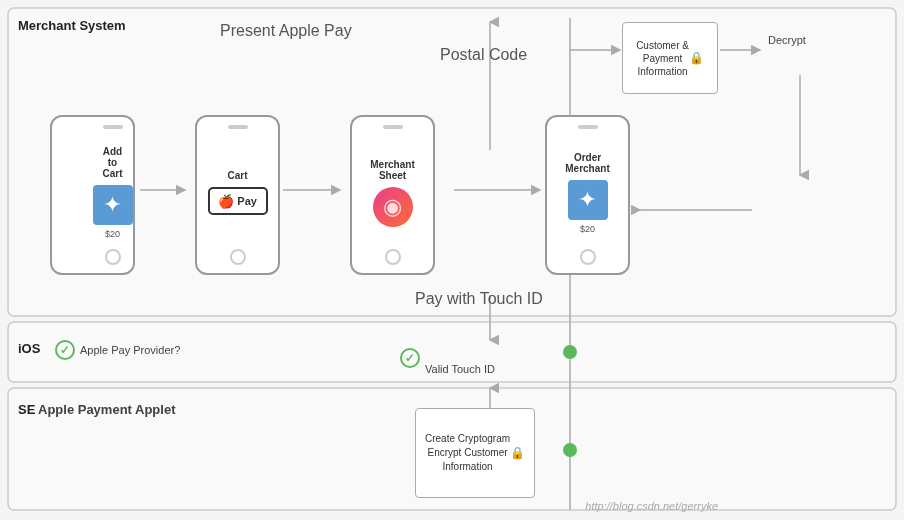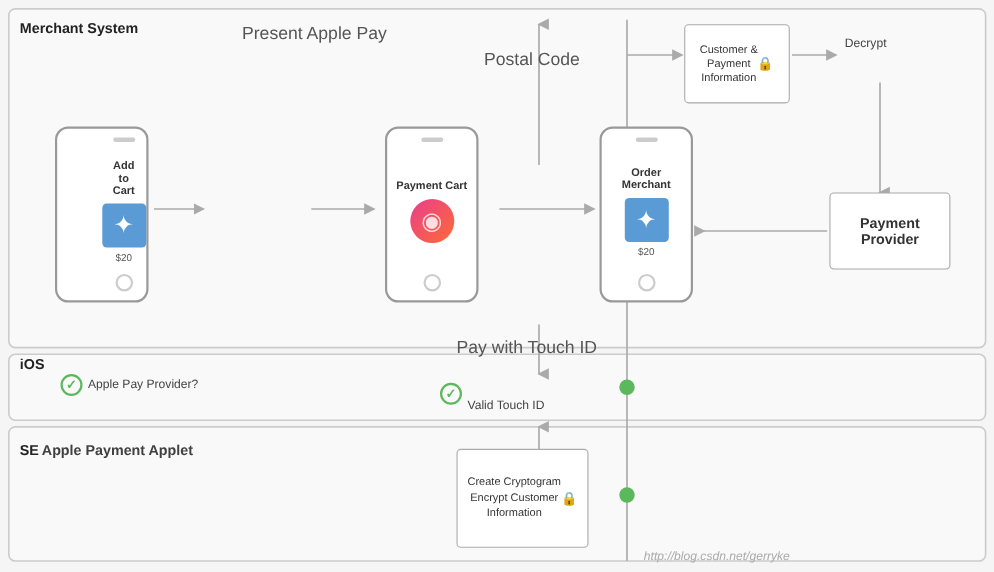--- a/index.html
+++ b/index.html
@@ -252,39 +252,49 @@
       <marker id="arrowhead-down" markerWidth="7" markerHeight="7" refX="3.5" refY="6" orient="auto">
         <polygon points="0 0, 7 0, 3.5 7" fill="#aaa"></polygon>
       </marker>
       <marker id="arrowhead-up" markerWidth="7" markerHeight="7" refX="3.5" refY="1" orient="auto">
         <polygon points="0 7, 7 7, 3.5 0" fill="#aaa"></polygon>
       </marker>
     </defs>
   </svg>
 
   <span class="section-label" style="top:18px; left:18px;">Merchant System</span>
-  <span class="section-label" style="top:323px; left:18px;">iOS</span>
+  <span class="section-label" style="top:341px; left:18px;">iOS</span>
   <span class="section-label" style="top:402px; left:18px;">SE</span>
   <span style="position:absolute; top:402px; left:38px; font-weight:bold; font-size:13px; color:#404040;">Apple Payment Applet</span>
 
   <div class="phone" style="left:50px; top:115px;padding-left:40px;">
     <div class="phone-speaker"></div>
     <div class="phone-content">
       <div class="phone-title">Add to Cart</div>
       <div class="star-icon"></div>
       <div class="phone-subtitle">$20</div>
     </div>
     <div class="phone-button"></div>
   </div>
 
+  <div class="phone" style="left:195px; top:115px;">
+    <div class="phone-speaker"></div>
+    <div class="phone-content">
+      <div class="phone-title">Cart</div>
+      <div class="apple-pay-btn">
+        <span style="font-size:13px;">🍎</span>&nbsp;Pay
+      </div>
+    </div>
+    <div class="phone-button"></div>
+  </div>
 
   <div class="phone" style="left:350px; top:115px;">
     <div class="phone-speaker"></div>
     <div class="phone-content">
-      <div class="phone-title">Payment Cart</div>
+      <div class="phone-title">Merchant Sheet</div>
       <div class="touch-icon"></div>
     </div>
     <div class="phone-button"></div>
   </div>
 
   <div class="phone" style="left:545px; top:115px;">
     <div class="phone-speaker"></div>
     <div class="phone-content">
       <div class="phone-title">Order Merchant</div>
       <div class="star-icon"></div>
@@ -297,25 +307,22 @@
 
   <div class="flow-label" style="left:440px; top:22px;margin-top:24px;">Postal Code</div>
 
   <div class="info-box" style="left:622px; top:22px; width:96px; height:72px;">
     <span style="font-size:10px; line-height:1.3;">Customer &amp;<br>Payment<br>Information</span>
     <span class="lock-icon">🔒</span>
   </div>
 
   <div style="position:absolute; left:768px; top:34px; font-size:11px; color:#444;">Decrypt</div>
 
-  <div class="info-box payment-provider-box" style="left:754px; top:175px; width:110px; height:70px;">
-    <span>Payment Provider</span>
-  </div>
-
-  <div class="flow-label" style="left:415px; top:308px;">Pay with Touch ID</div>
+
+  <div class="flow-label" style="left:415px; top:290px;">Pay with Touch ID</div>
 
   <div style="position:absolute; left:55px; top:340px; display:flex; align-items:center;">
     <div class="check-circle">✓</div>
     <span style="font-size:11px; color:#444;">Apple Pay Provider?</span>
   </div>
 
   <div style="position:absolute; left:400px; top:340px; display:flex; align-items:center;">
     <div class="check-circle">✓</div>
     <span style="font-size:11px; color:#444;margin-top:23px;">Valid Touch ID</span>
   </div>

